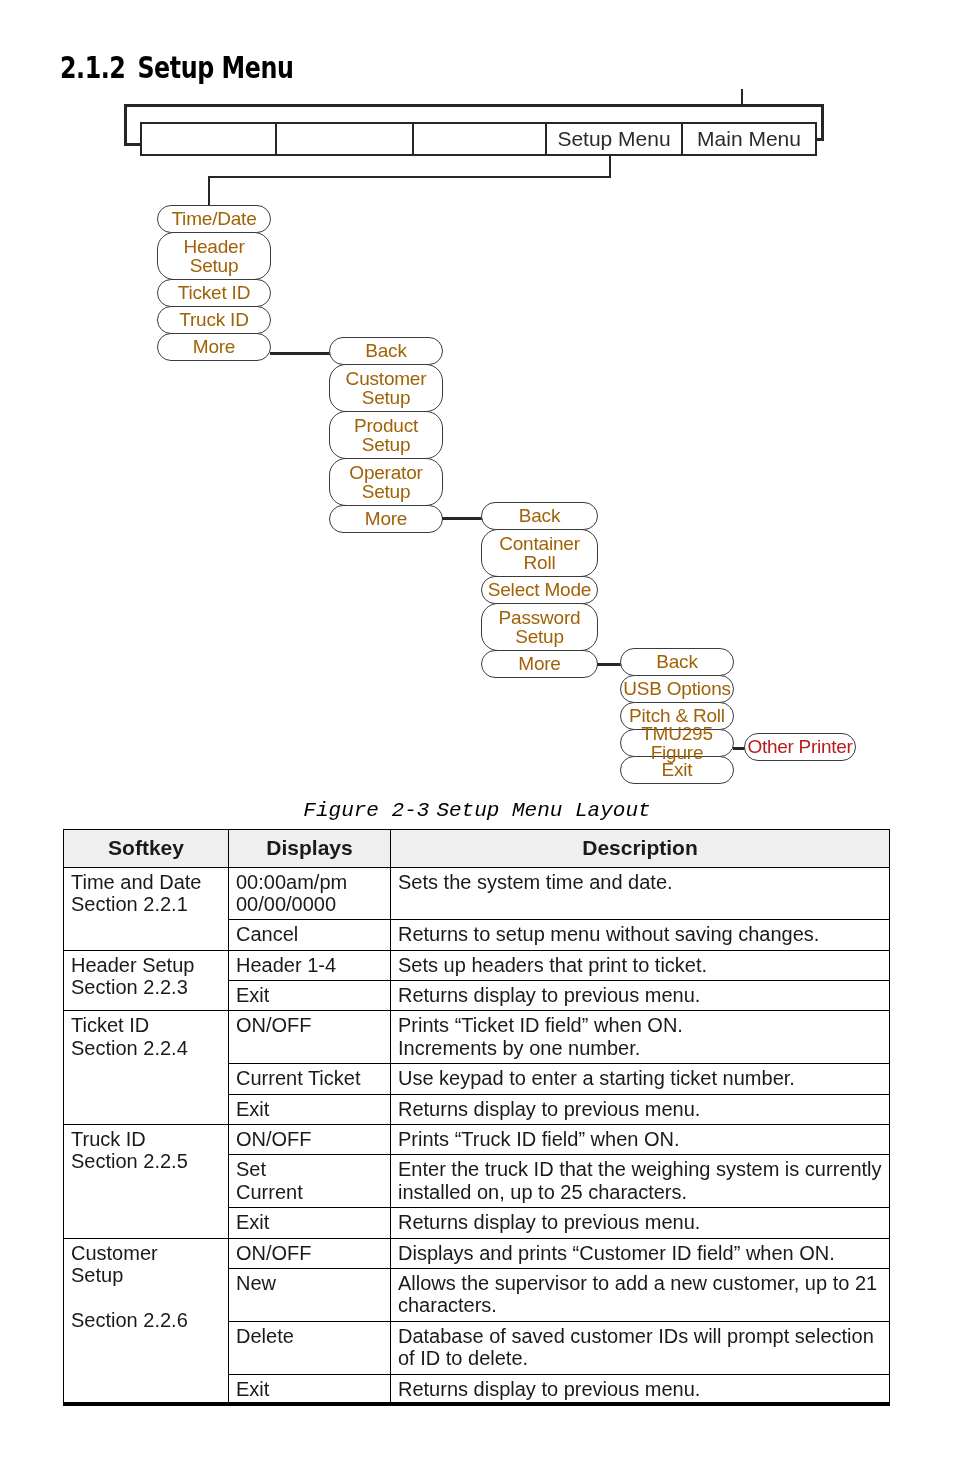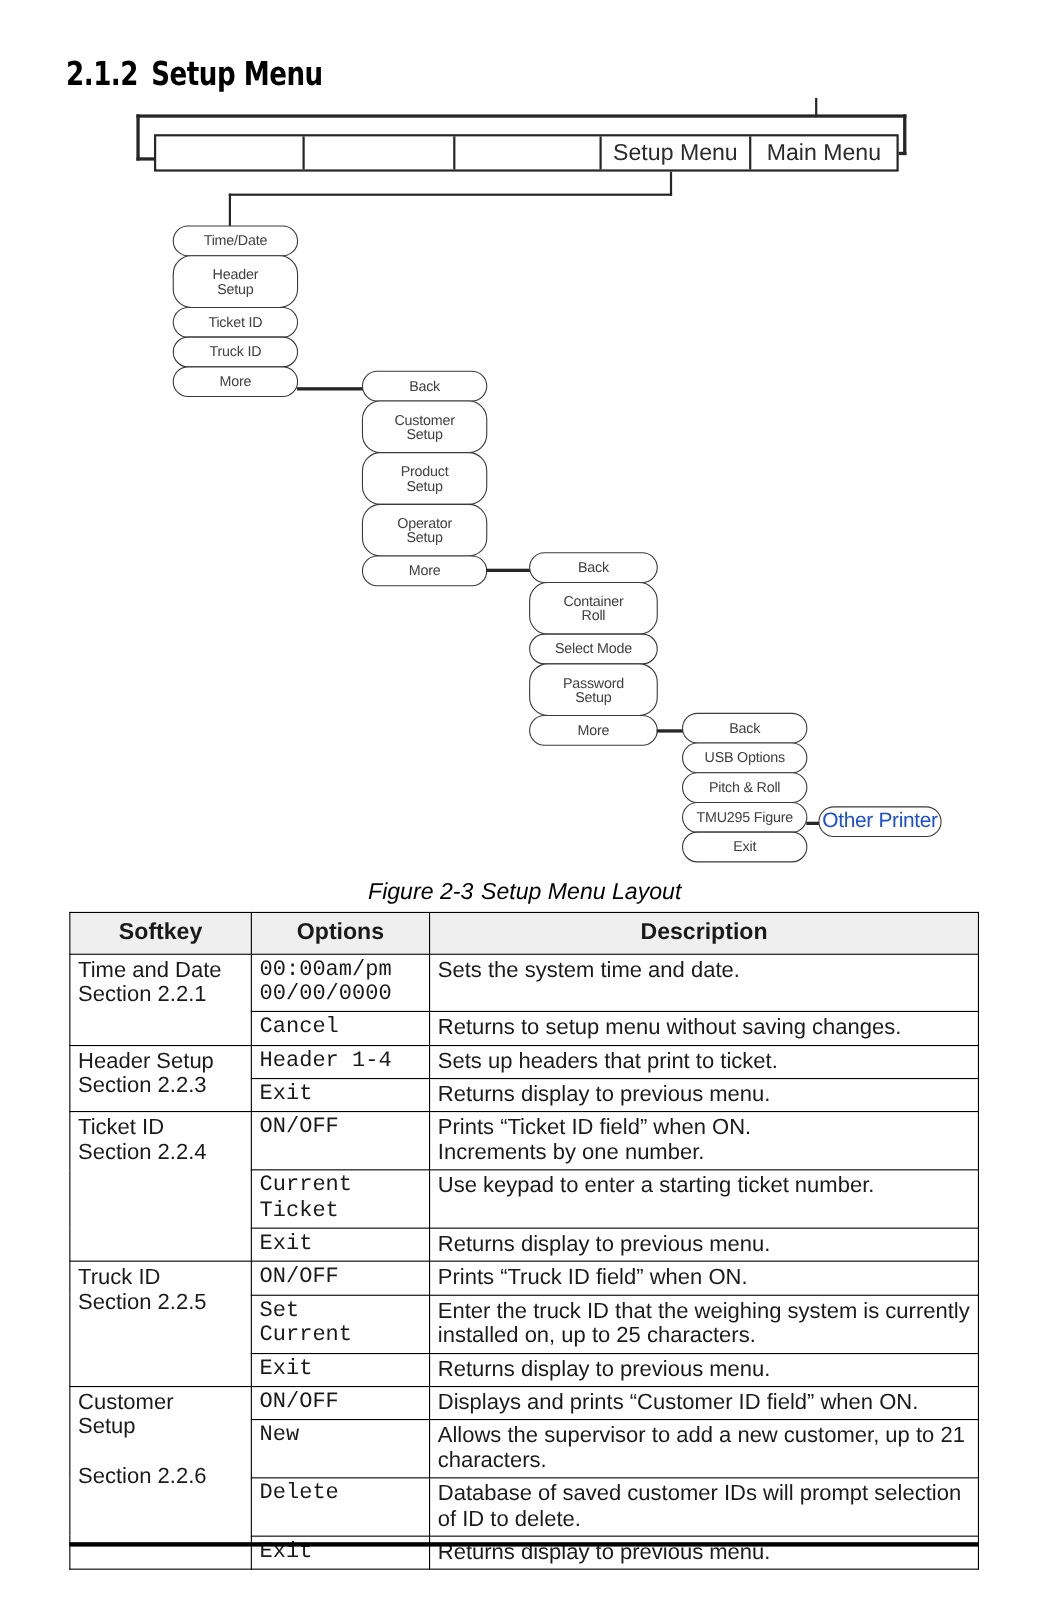--- a/index.html
+++ b/index.html
@@ -67,22 +67,22 @@
   .drop-v2{position:absolute;left:208px;top:176px;width:2px;height:32px;background:#262626;}
 
   
   .col{position:absolute;}
   .btn{
     border:1.6px solid #3a3a3a;
     border-radius:17px;
     background:#fff;
     display:flex;align-items:center;justify-content:center;
     text-align:center;
-    font-size:13px;
-    color:#404040;
+    font-size:19px;
+    color:#a16207;
     line-height:1.02;
     box-sizing:border-box;
     margin-top:-1px;
     white-space:pre-line;
     letter-spacing:-0.2px;
   }
   .btn.one{height:28px;}
   .btn.two{height:48px;}
 
   .col1{left:157px;top:206px;width:114px;}
@@ -93,28 +93,28 @@
   .conn{position:absolute;background:#262626;height:2.5px;}
   .conn-1{left:270px;top:352px;width:60px;}
   .conn-2{left:442px;top:517px;width:40px;}
   .conn-3{left:597px;top:663px;width:24px;}
   .conn-4{left:733px;top:747px;width:12px;}
 
   .otherprinter{
     position:absolute;left:744px;top:733px;width:112px;height:28px;
     border:1.6px solid #3a3a3a;border-radius:17px;background:#fff;
     display:flex;align-items:center;justify-content:center;
-    font-size:19px;color:#1d4ed8;letter-spacing:-0.3px;box-sizing:border-box;
+    font-size:19px;color:#b91c1c;letter-spacing:-0.3px;box-sizing:border-box;
   }
 
   
   .caption{
     position:absolute;left:0;top:799px;width:954px;
     text-align:center;
-    font-family:Liberation Sans, sans-serif;
+    font-family:Liberation Mono, monospace;
     font-style:italic;
     font-size:21px;
   }
   .caption .sp{display:inline-block;width:7px;}
 
   
   table.main{
     position:absolute;left:63px;top:829px;
     width:827px;
     border-collapse:collapse;
@@ -128,21 +128,21 @@
     line-height:1.12;
   }
   table.main th{
     background:#efefef;
     font-weight:bold;
     font-size:21px;
     padding:6px 4px 7px;
     vertical-align:middle;
   }
   td.c1{width:151px;}
-  td.c2{width:148px;font-family:Liberation Mono, monospace;}
+  td.c2{width:148px;}
   td.c3{width:auto;}
   .nowrapline{white-space:pre-line;}
 
   
   .foot-rule{position:absolute;left:63px;top:1402px;width:827px;height:4px;background:#000;}
   .footer-text{
     position:absolute;left:0;top:1410px;width:890px;
     text-align:right;
     font-style:italic;
     font-size:21px;
@@ -225,21 +225,21 @@
   </div>
 
   <div class="caption">
     <span>Figure 2-3</span><span class="sp"></span><span>Setup Menu Layout</span>
   </div>
 
   <table class="main">
     <thead>
       <tr>
         <th class="c1">Softkey</th>
-        <th class="c2">Options</th>
+        <th class="c2">Displays</th>
         <th class="c3">Description</th>
       </tr>
     </thead>
     <tbody>
         <tr>
           <td class="c1 nowrapline" rowspan="2">Time and Date
 Section 2.2.1</td>
           <td class="c2 nowrapline">00:00am/pm
 00/00/0000</td>
           <td class="c3 nowrapline">Sets the system time and date.</td>

